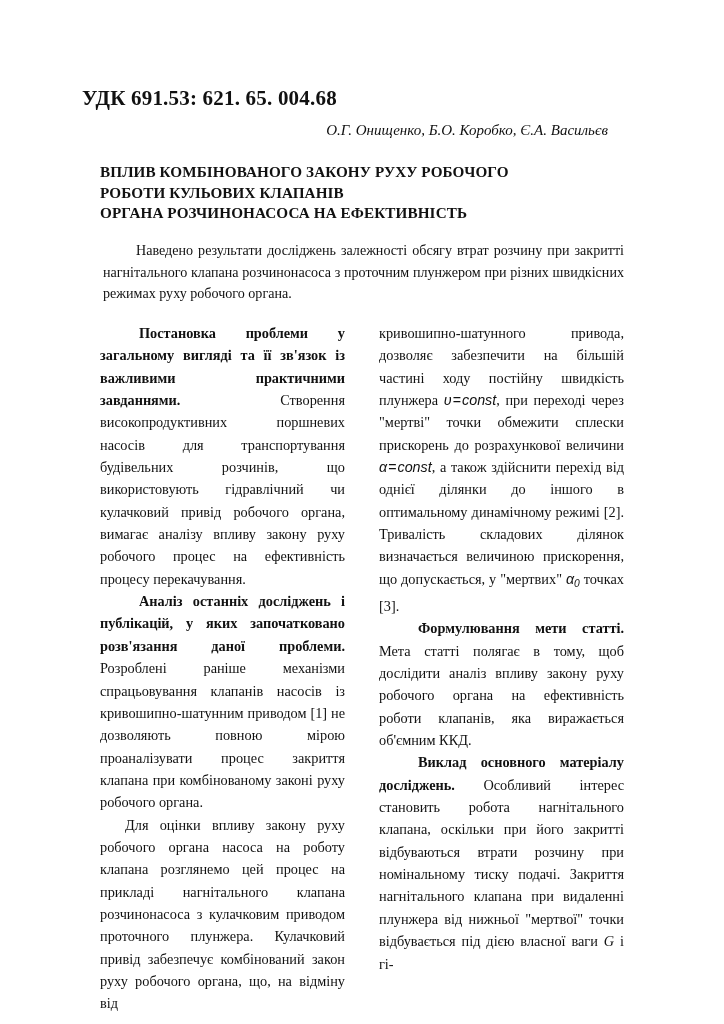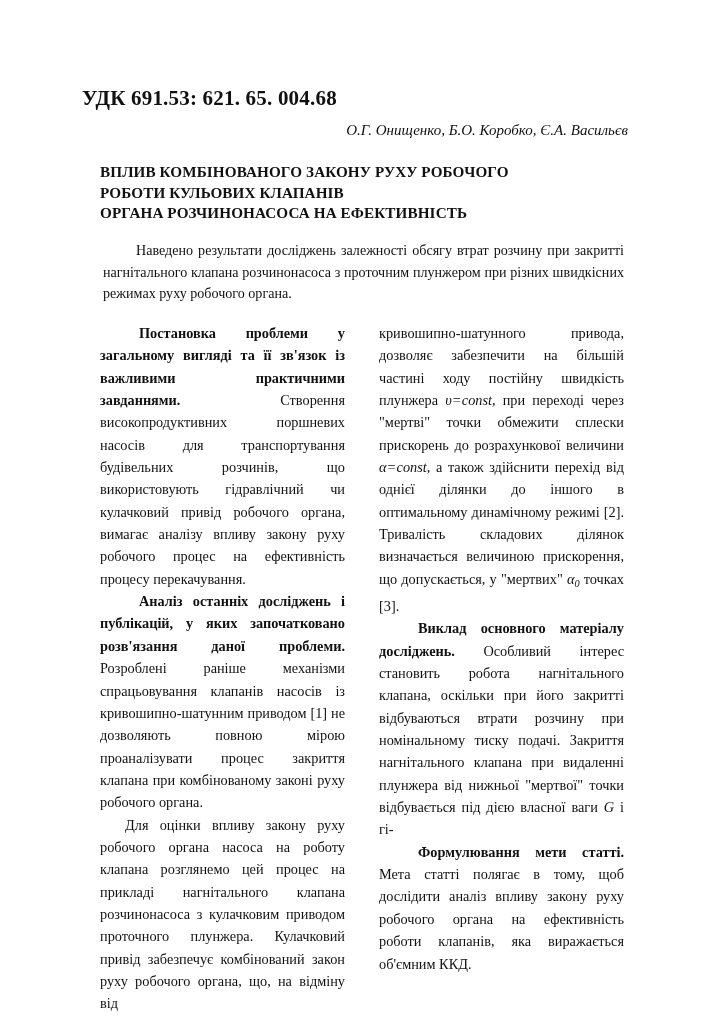--- a/index.html
+++ b/index.html
@@ -28,21 +28,21 @@
     position: absolute;
     left: 82px;
     top: 86px;
     font-size: 21px;
     font-weight: bold;
     letter-spacing: 0.2px;
     white-space: nowrap;
   }
   .authors {
     position: absolute;
-    right: 96px;
+    right: 116px;
     top: 122px;
     font-size: 15px;
     font-style: italic;
     white-space: nowrap;
   }
 
   
   .title {
     position: absolute;
     left: 100px;
@@ -96,21 +96,21 @@
   .col p.noindent { text-indent: 0; }
 
   .lead {
     font-weight: bold;
     margin-left: 14px;
   }
 
   
   .math {
     font-style: italic;
-    font-family: Liberation Serif, serif;
+    font-family: Liberation Sans, sans-serif;
   }
   .math .op {
     font-style: normal;
     padding: 0 1px;
   }
   .mvar {
     font-style: italic;
   }
   .msub {
     font-size: 0.72em;
@@ -144,21 +144,21 @@
       <p><span class="lead">Аналіз останніх досліджень і публікацій, у яких започатковано розв'язання даної проблеми.</span><span> Розроблені раніше механізми спрацьовування клапанів насосів із кривошипно-шатунним приводом [1] не дозволяють повною мірою проаналізувати процес закриття клапана при комбінованому законі руху робочого органа.</span></p>
 
       <p><span>Для оцінки впливу закону руху робочого органа насоса на роботу клапана розглянемо цей процес на прикладі нагнітального клапана розчинонасоса з кулачковим приводом проточного плунжера. Кулачковий привід забезпечує комбінований закон руху робочого органа, що, на відміну від</span></p>
 
     </div>
 
     <div class="col col-right">
 
       <p class="noindent"><span>кривошипно-шатунного привода, дозволяє забезпечити на більшій частині ходу постійну швидкість плунжера </span><span class="math"><span class="mvar">υ</span><span class="op">=</span><span>const</span></span><span>, при переході через "мертві" точки обмежити сплески прискорень до розрахункової величини </span><span class="math"><span class="mvar">α</span><span class="op">=</span><span>const</span></span><span>, а також здійснити перехід від однієї ділянки до іншого в оптимальному динамічному режимі [2]. Тривалість складових ділянок визначається величиною прискорення, що допускається, у "мертвих" </span><span class="math"><span class="mvar">α</span><span class="msub">0</span></span><span> точках [3].</span></p>
 
+      <p><span class="lead">Формулювання мети статті.</span><span> Мета статті полягає в тому, щоб дослідити аналіз впливу закону руху робочого органа на ефективність роботи клапанів, яка виражається об'ємним ККД.</span></p>
+
       <p><span class="lead">Виклад основного матеріалу досліджень.</span><span> Особливий інтерес становить робота нагнітального клапана, оскільки при його закритті відбуваються втрати розчину при номінальному тиску подачі. Закриття нагнітального клапана при видаленні плунжера від нижньої "мертвої" точки відбувається під дією власної ваги </span><span class="mvar">G</span><span> і гі-</span></p>
-
-      <p><span class="lead">Формулювання мети статті.</span><span> Мета статті полягає в тому, щоб дослідити аналіз впливу закону руху робочого органа на ефективність роботи клапанів, яка виражається об'ємним ККД.</span></p>
 
     </div>
 
   </div>
 
 </div>
 
 </body></html>

